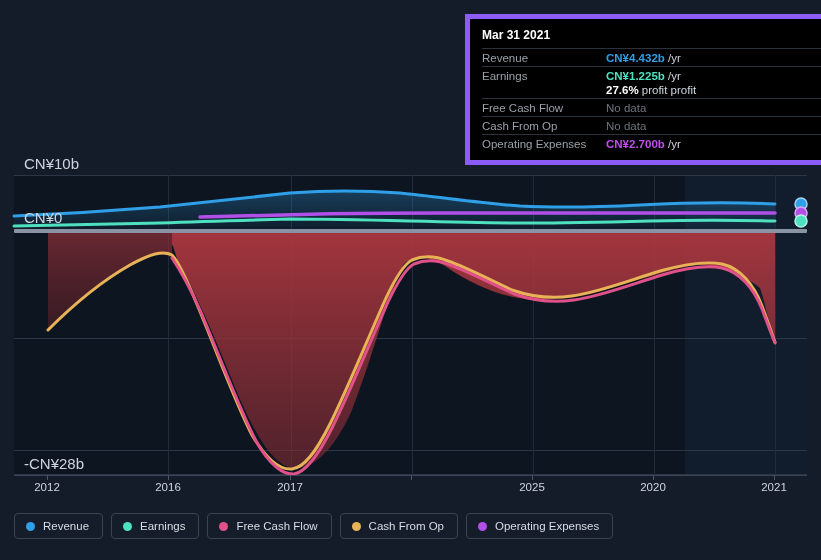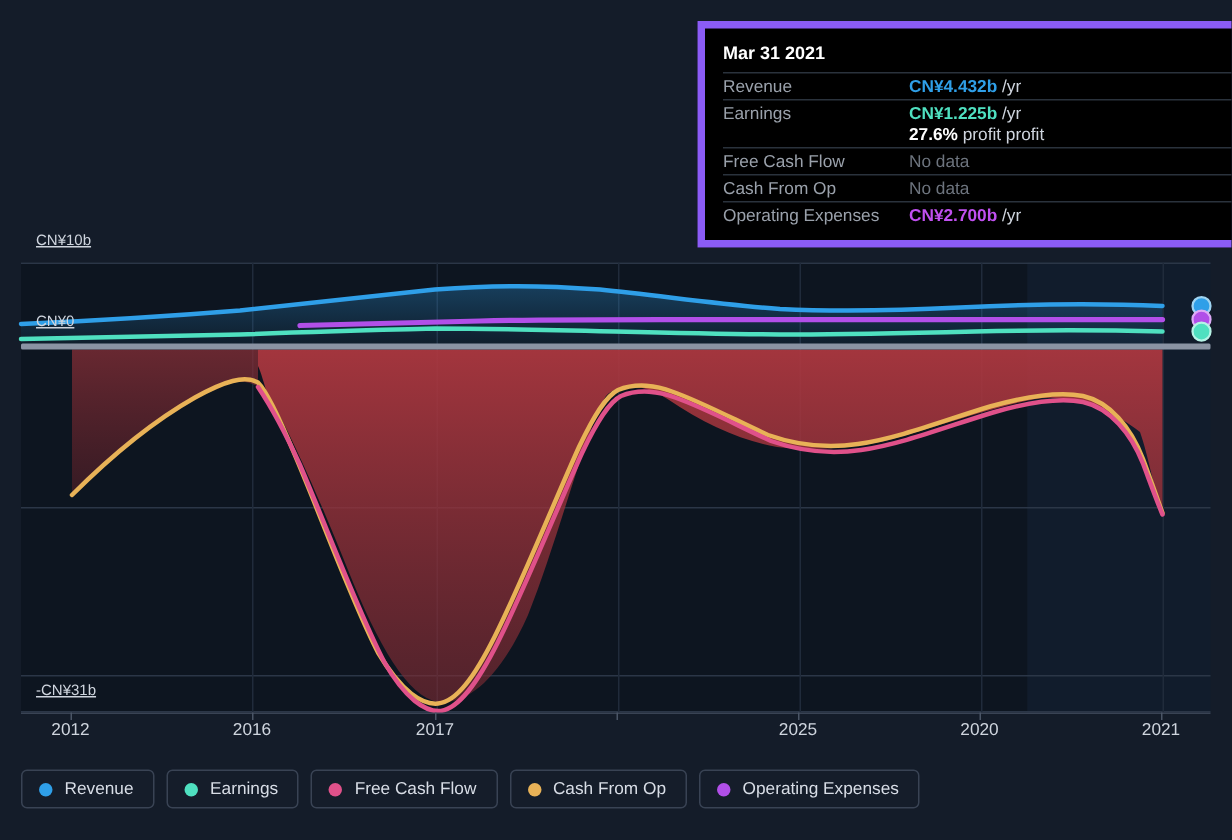--- a/index.html
+++ b/index.html
@@ -43,24 +43,23 @@
     position: absolute;
     left: 14px; top: 229px;
     width: 793px; height: 4px;
     background: #8a93a3;
     border-radius: 1px;
   }
 
   
   .y-label {
     position: absolute;
-    font-size: 10px;
+    font-size: 15px;
     color: #cfd5de;
     white-space: nowrap;
-    text-decoration: underline;
   }
   .x-label {
     position: absolute;
     font-size: 11.5px;
     color: #cfd5de;
     transform: translateX(-50%);
     white-space: nowrap;
   }
   .x-tick {
     position: absolute;
@@ -255,21 +254,21 @@
 
     <circle cx="801" cy="204" r="6" fill="#2f9fe8" stroke="#9fd4f2" stroke-width="1.5"></circle>
     <circle cx="801" cy="213" r="6" fill="#b14fe8" stroke="#ddaaf6" stroke-width="1.5"></circle>
     <circle cx="801" cy="221" r="6" fill="#4fe0c0" stroke="#b6f3e6" stroke-width="1.5"></circle>
   </svg>
 
   <div class="zero-baseline"></div>
 
   <div class="y-label" style="left:24px; top:155px;">CN¥10b</div>
   <div class="y-label" style="left:24px; top:209px;">CN¥0</div>
-  <div class="y-label" style="left:24px; top:455px;">-CN¥31b</div>
+  <div class="y-label" style="left:24px; top:455px;">-CN¥28b</div>
 
   <div class="x-axis-line"></div>
   <div class="x-tick" style="left:47px;"></div>
   <div class="x-tick" style="left:168px;"></div>
   <div class="x-tick" style="left:290px;"></div>
   <div class="x-tick" style="left:411px;"></div>
   <div class="x-tick" style="left:532px;"></div>
   <div class="x-tick" style="left:653px;"></div>
   <div class="x-tick" style="left:774px;"></div>
 

